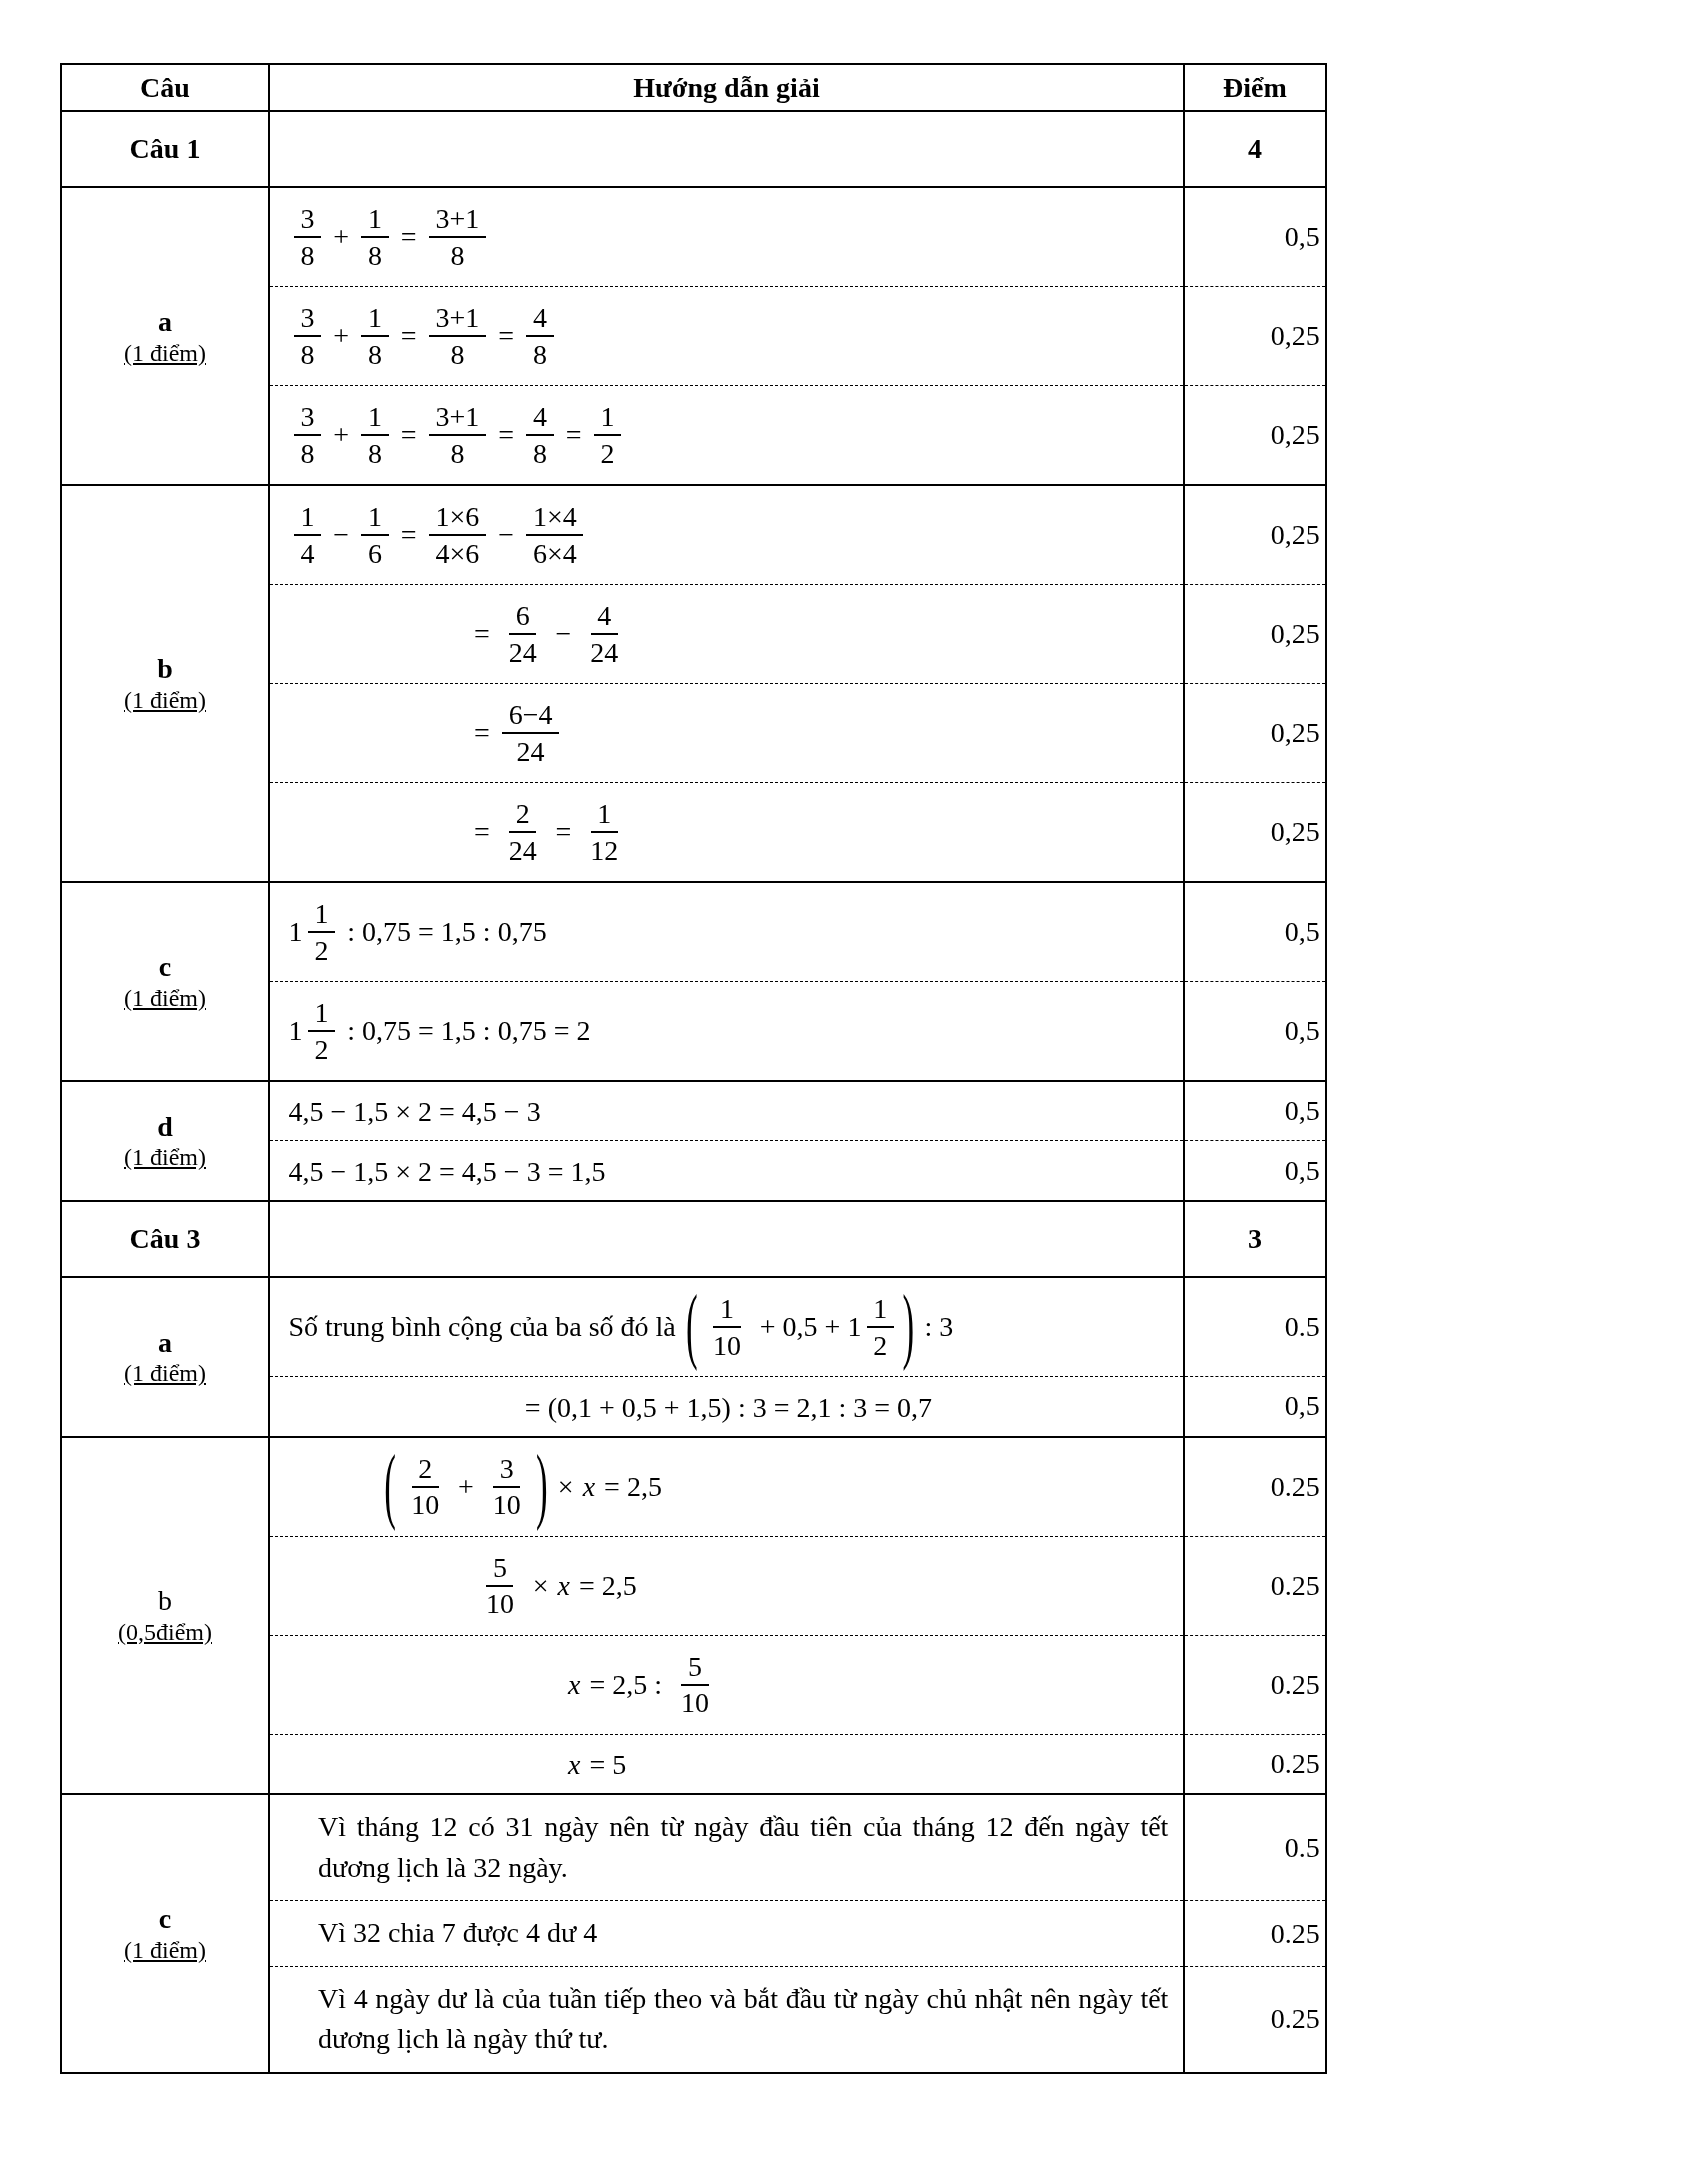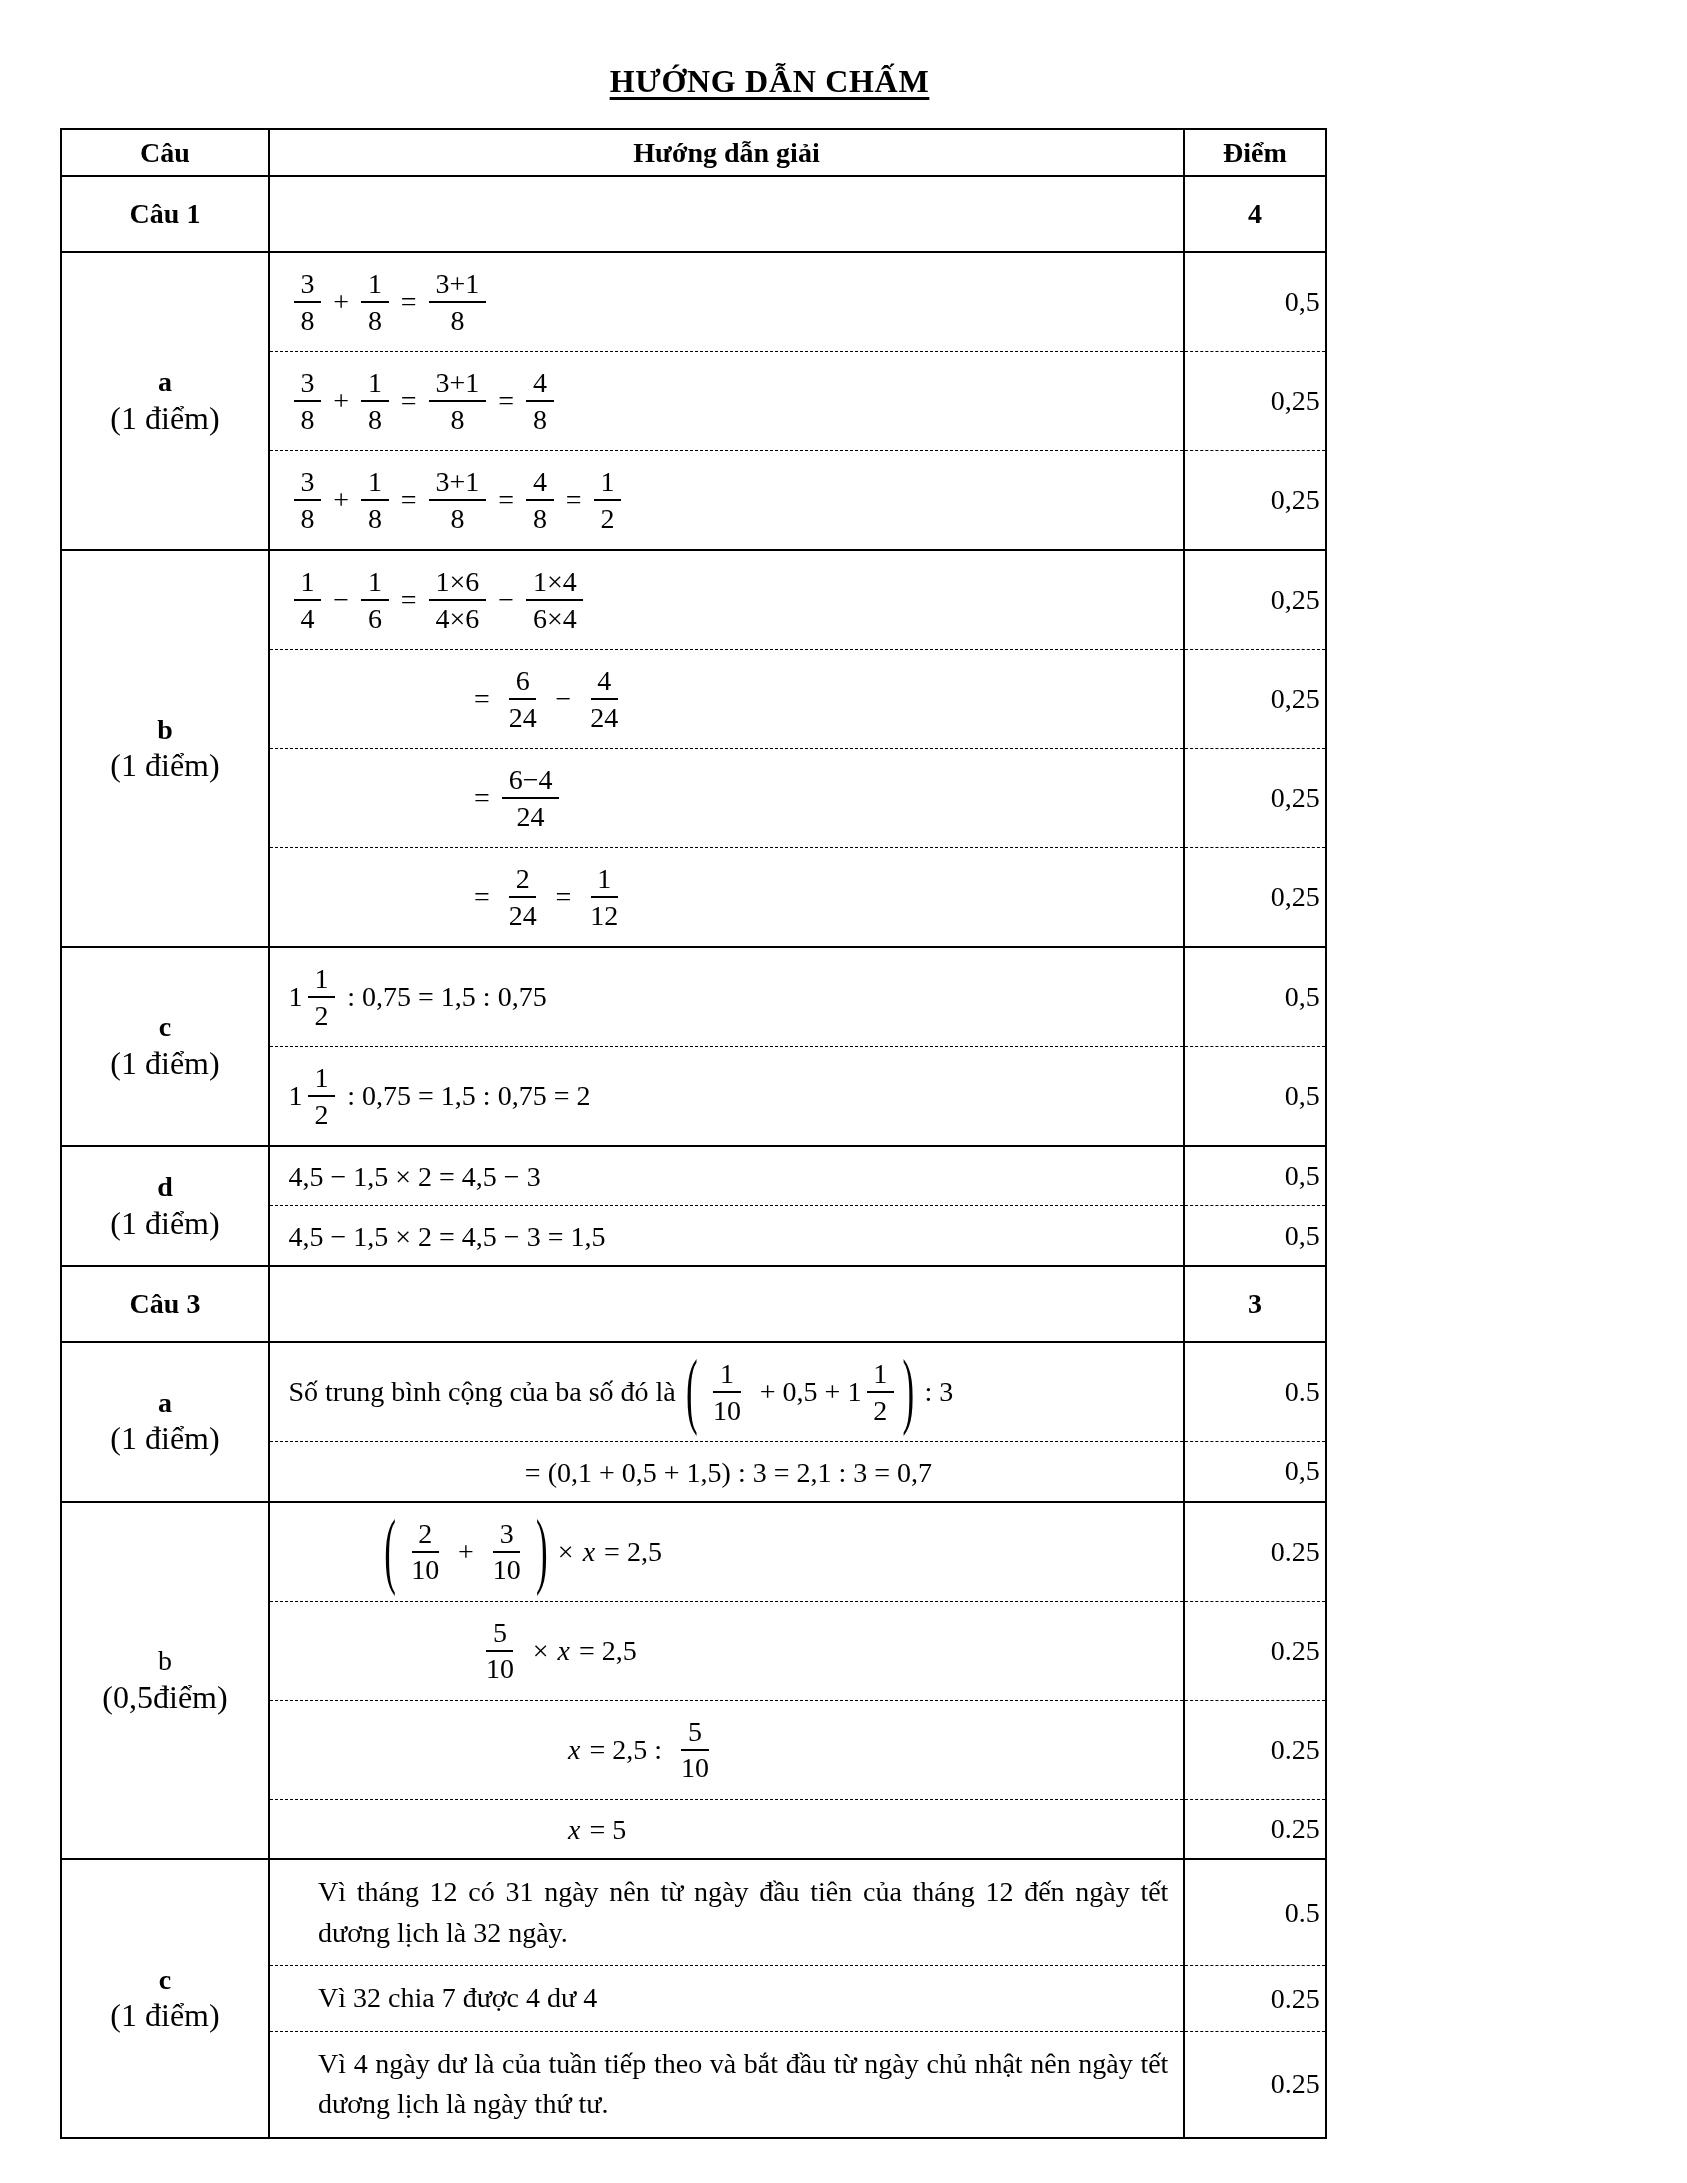--- a/index.html
+++ b/index.html
@@ -43,21 +43,21 @@
     padding: 6.6px 5.3px;
   }
 
   td.label-col { text-align: center; vertical-align: middle; }
   .section-label-cell { font-weight: bold; font-size: 28px; padding: 21px; }
   .section-empty-cell { }
   .section-points-cell { font-weight: bold; font-size: 28px; text-align: center; vertical-align: middle; padding: 5.3px; }
 
   .part-label { font-size: 28px; font-weight: bold; line-height: 1.2; }
   .part-label.normal-weight { font-weight: normal; }
-  .part-sublabel { font-size: 32px; line-height: 1.2; }
+  .part-sublabel { font-size: 24px; line-height: 1.2; text-decoration: underline; }
 
   .solution-cell {
     font-size: 28px;
     padding: 12px 14.6px 12px 18.5px;
     vertical-align: middle;
   }
   .solution-cell:not(.has-math) { text-align: justify; padding-left: 48px; }
   .solution-cell.center { text-align: center; }
   .sol-text { line-height: 1.45; vertical-align: middle; }
 
@@ -100,21 +100,20 @@
   
   tr.inner td.solution-cell,
   tr.inner td.points-cell {
     border-bottom: 1.3px dashed #000;
   }
 </style>
 </head>
 <body>
 
 <div class="page">
-  <h1 class="doc-title">HƯỚNG DẪN CHẤM</h1>
 
   <table class="answer-table">
     <colgroup>
       <col style="width:208px">
       <col>
       <col style="width:142px">
     </colgroup>
     <thead>
       <tr>
         <th class="label-col">Câu</th>

